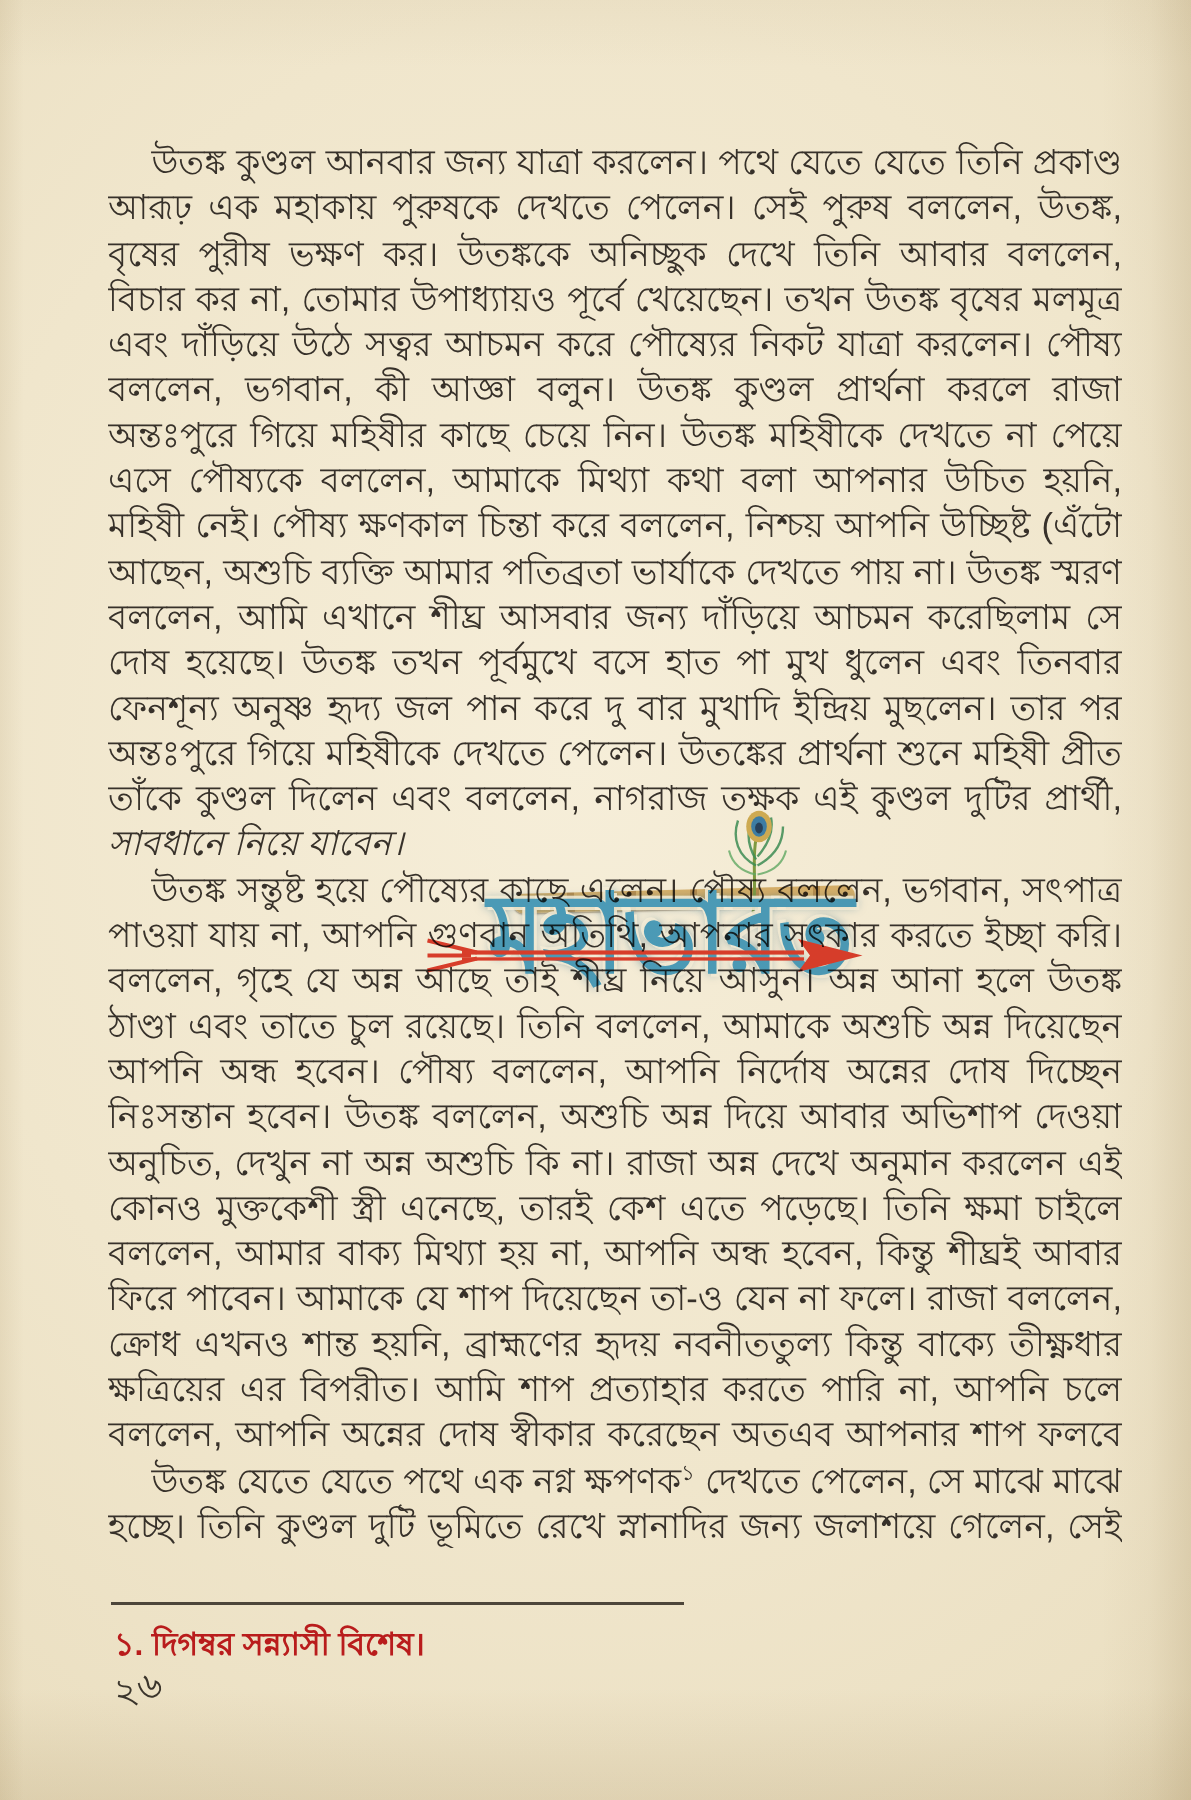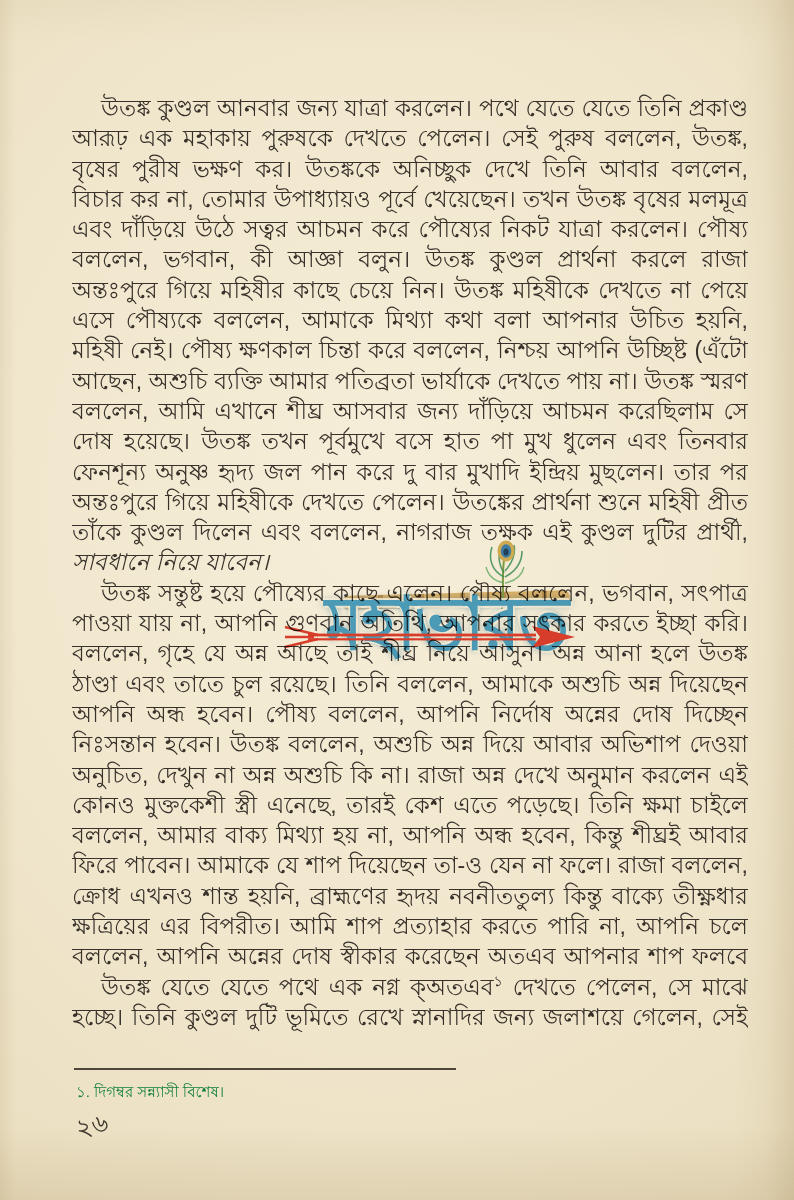--- a/index.html
+++ b/index.html
@@ -28,21 +28,21 @@
   }
   .line{white-space:normal;}
   .line.first{text-indent:29px;}
   .line.end{text-align-last:left;font-style:italic;}
   .fn-ref{font-size:0.62em;vertical-align:super;line-height:0;}
   .footnote-rule{
     position:absolute;left:74px;top:1068px;width:382px;height:0;
     border-top:2px solid #4d463a;
   }
   .footnote{
-    position:absolute;left:76px;top:1080px;font-size:15px;color:#15803d;font-weight:400;
+    position:absolute;left:76px;top:1080px;font-size:21px;color:#b91c1c;font-weight:700;
   }
   .page-number{
     position:absolute;left:76px;top:1106px;font-size:25px;color:#3b352c;
     transform:rotate(-13deg);font-weight:500;
   }
   
   .watermark{
     position:absolute;left:280px;top:535px;width:315px;height:160px;
     mix-blend-mode:multiply;opacity:0.92;pointer-events:none;
   }
@@ -98,21 +98,21 @@
     <div class="line">অনুচিত, দেখুন না অন্ন অশুচি কি না। রাজা অন্ন দেখে অনুমান করলেন এই শীতল অন্ন</div>
     <div class="line">কোনও মুক্তকেশী স্ত্রী এনেছে, তারই কেশ এতে পড়েছে। তিনি ক্ষমা চাইলে উতঙ্ক</div>
     <div class="line">বললেন, আমার বাক্য মিথ্যা হয় না, আপনি অন্ধ হবেন, কিন্তু শীঘ্রই আবার দৃষ্টিশক্তি</div>
     <div class="line">ফিরে পাবেন। আমাকে যে শাপ দিয়েছেন তা-ও যেন না ফলে। রাজা বললেন, আমার</div>
     <div class="line">ক্রোধ এখনও শান্ত হয়নি, ব্রাহ্মণের হৃদয় নবনীততুল্য কিন্তু বাক্যে তীক্ষ্ণধার ক্ষুর থাকে,</div>
     <div class="line">ক্ষত্রিয়ের এর বিপরীত। আমি শাপ প্রত্যাহার করতে পারি না, আপনি চলে যান। উতঙ্ক</div>
     <div class="line">বললেন, আপনি অন্নের দোষ স্বীকার করেছেন অতএব আপনার শাপ ফলবে না। এই</div>
   </div>
 
   <div>
-    <div class="line first"><span>উতঙ্ক যেতে যেতে পথে এক নগ্ন ক্অতএব</span><sup class="fn-ref">১</sup><span> দেখতে পেলেন, সে মাঝে মাঝে অদৃশ্য</span></div>
+    <div class="line first"><span>উতঙ্ক যেতে যেতে পথে এক নগ্ন ক্ষপণক</span><sup class="fn-ref">১</sup><span> দেখতে পেলেন, সে মাঝে মাঝে অদৃশ্য</span></div>
     <div class="line">হচ্ছে। তিনি কুণ্ডল দুটি ভূমিতে রেখে স্নানাদির জন্য জলাশয়ে গেলেন, সেই অবসরে</div>
   </div>
 </div>
 
 <div class="watermark">
   <div class="wm-flute"></div>
   <svg class="wm-feather" viewBox="0 0 54 72">
     <path d="M26,72 C29,52 24,32 30,14" stroke="#7a9f3f" stroke-width="2" fill="none"></path>
     <path d="M28,40 C16,34 12,22 16,10 M28,36 C22,26 22,16 26,8 M29,34 C36,26 40,18 38,8 M29,40 C40,34 46,26 46,14" stroke="#2f8f57" stroke-width="1.6" fill="none" opacity="0.85"></path>
     <path d="M28,46 C18,44 12,38 10,30 M29,46 C40,44 46,38 48,30" stroke="#57b06a" stroke-width="1.4" fill="none" opacity="0.8"></path>

